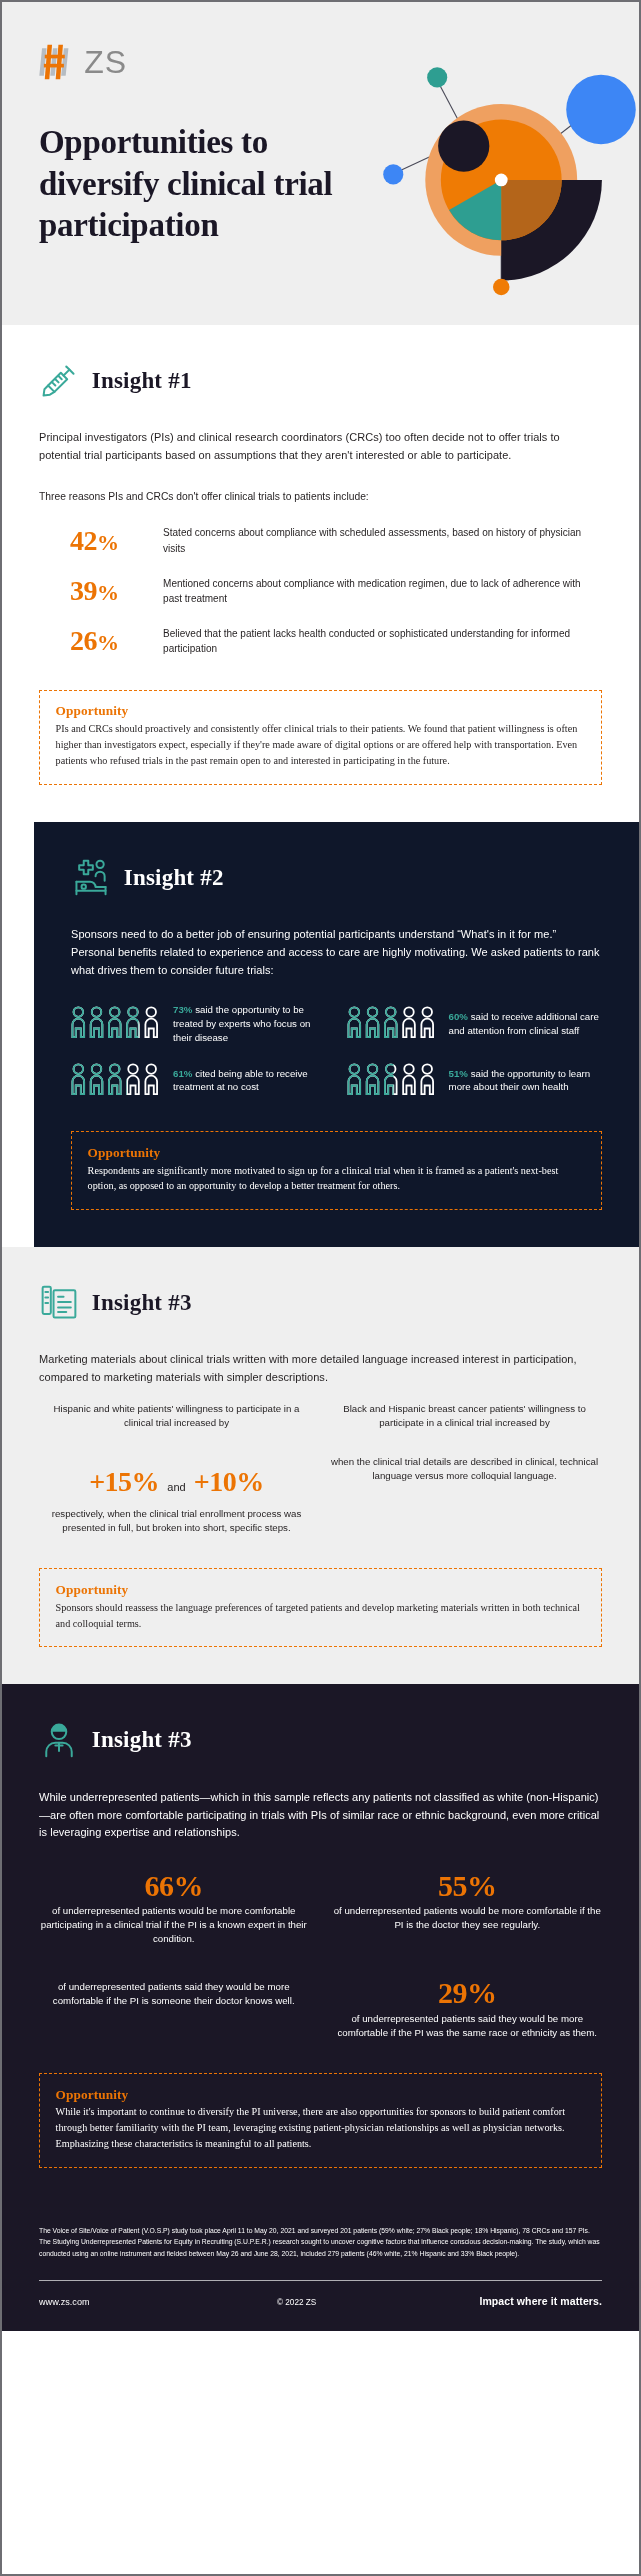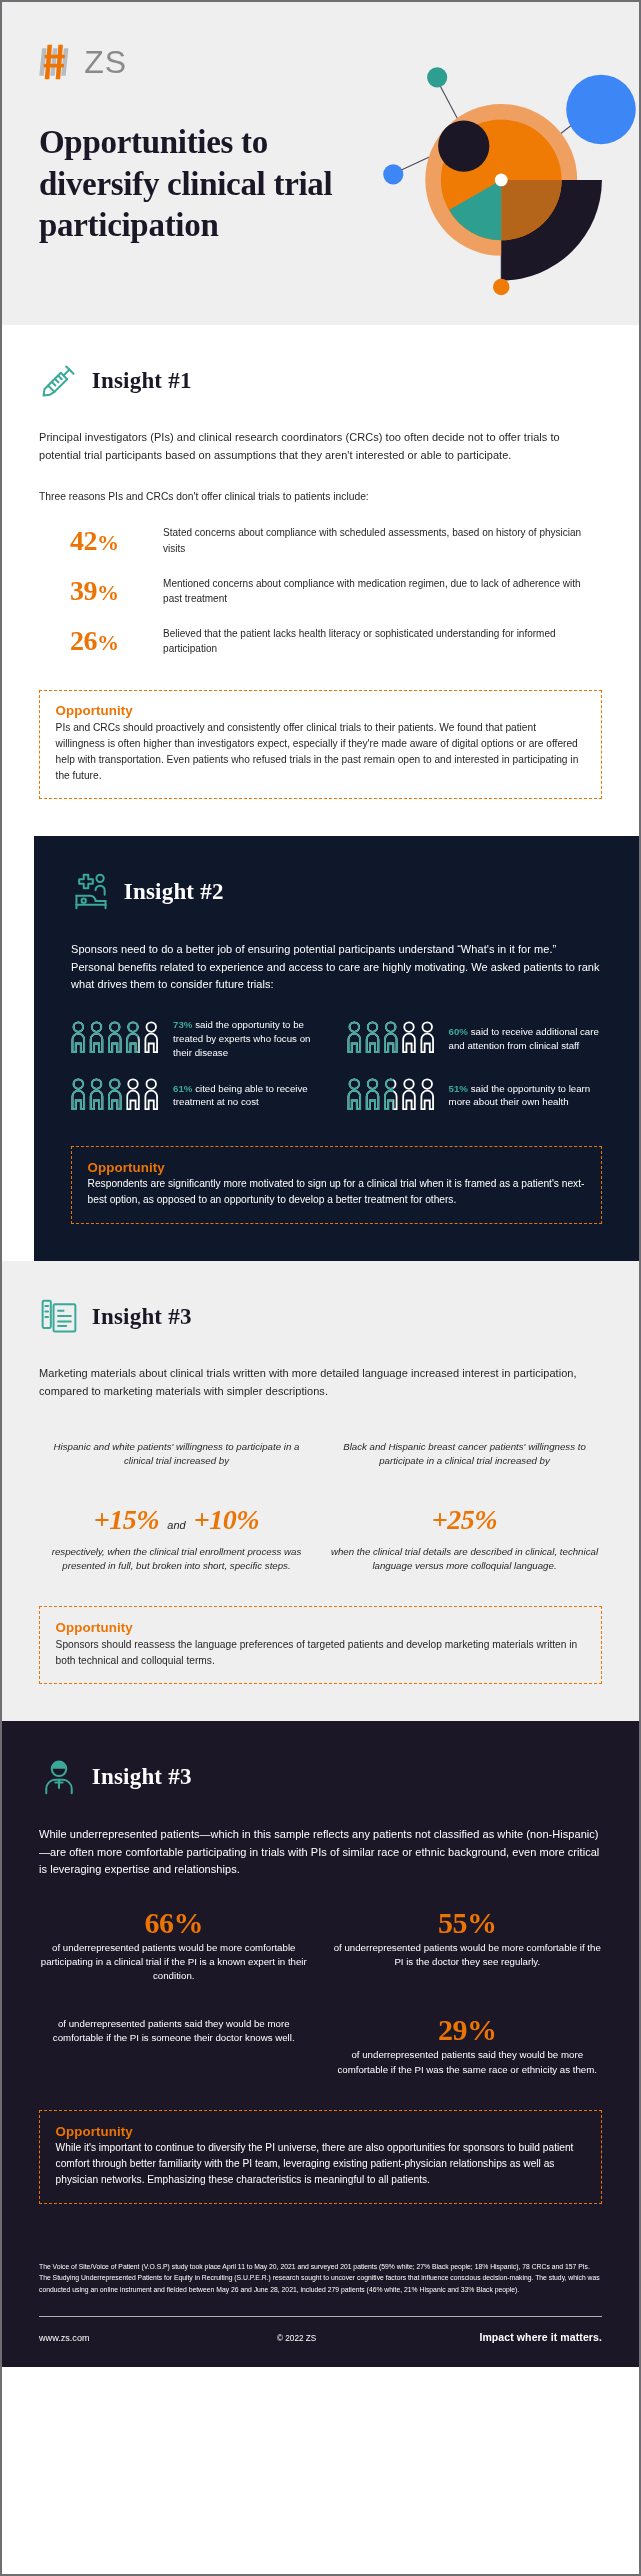--- a/index.html
+++ b/index.html
@@ -113,20 +113,21 @@
     letter-spacing: -0.5px;
   }
   .stat-pct .sm { font-size: 22px; }
   .stat-desc { font-size: 10px; line-height: 1.52; }
 
   
   .opportunity {
     border: 1.8px dashed #ec7404;
     padding: 12.8px 15.6px 14.6px 15.6px;
     margin-top: 33px;
+    font-family: Liberation Serif, serif;
   }
   .opportunity h4 {
     color: #ec7404;
     font-size: 13.3px;
     font-weight: 700;
     margin-bottom: 1.8px;
     letter-spacing: 0.1px;
   }
   .opportunity p {
     font-size: 10.2px;
@@ -144,23 +145,22 @@
   .people-cell { display: flex; align-items: center; gap: 9.1px; }
   .people-icons { flex: 0 0 93px; height: 35px; }
   .people-text { font-size: 9.7px; line-height: 1.42; color: #ffffff; }
   .people-text .pct { color: #3aa99a; font-weight: 700; }
 
   
   .cols2 {
     display: grid;
     grid-template-columns: 1fr 1fr;
     gap: 0 13px;
-    margin-top: 39px;
+    margin-top: 15px;
     text-align: center;
-    font-style: italic;
   }
   .col-head {
     font-size: 9.7px;
     line-height: 1.48;
     min-height: 53px;
   }
   .big-num-row {
     display: flex;
     align-items: baseline;
     justify-content: center;
@@ -319,21 +319,21 @@
       <div class="stat-row">
         <span class="stat-pct"><span>42</span><span class="sm">%</span></span>
         <span class="stat-desc">Stated concerns about compliance with scheduled assessments, based on history of physician visits</span>
       </div>
       <div class="stat-row">
         <span class="stat-pct"><span>39</span><span class="sm">%</span></span>
         <span class="stat-desc">Mentioned concerns about compliance with medication regimen, due to lack of adherence with past treatment</span>
       </div>
       <div class="stat-row">
         <span class="stat-pct"><span>26</span><span class="sm">%</span></span>
-        <span class="stat-desc">Believed that the patient lacks health literacy or sophisticated understanding for informed participation</span>
+        <span class="stat-desc">Believed that the patient lacks health conducted or sophisticated understanding for informed participation</span>
       </div>
     </div>
 
     <div class="opportunity">
       <h4>Opportunity</h4>
       <p>PIs and CRCs should proactively and consistently offer clinical trials to their patients. We found that patient willingness is often higher than investigators expect, especially if they're made aware of digital options or are offered help with transportation. Even patients who refused trials in the past remain open to and interested in participating in the future.</p>
     </div>
   </div>
 
   <div class="section sec-dark">
@@ -502,23 +502,20 @@
         <div class="col-head">Hispanic and white patients' willingness to participate in a clinical trial increased by</div>
         <div class="big-num-row">
           <span class="big-num">+15%</span>
           <span class="and-word">and</span>
           <span class="big-num">+10%</span>
         </div>
         <div class="col-foot">respectively, when the clinical trial enrollment process was presented in full, but broken into short, specific steps.</div>
       </div>
       <div>
         <div class="col-head">Black and Hispanic breast cancer patients' willingness to participate in a clinical trial increased by</div>
-        <div class="big-num-row">
-          <span class="big-num">+25%</span>
-        </div>
         <div class="col-foot">when the clinical trial details are described in clinical, technical language versus more colloquial language.</div>
       </div>
     </div>
 
     <div class="opportunity">
       <h4>Opportunity</h4>
       <p>Sponsors should reassess the language preferences of targeted patients and develop marketing materials written in both technical and colloquial terms.</p>
     </div>
   </div>
 

